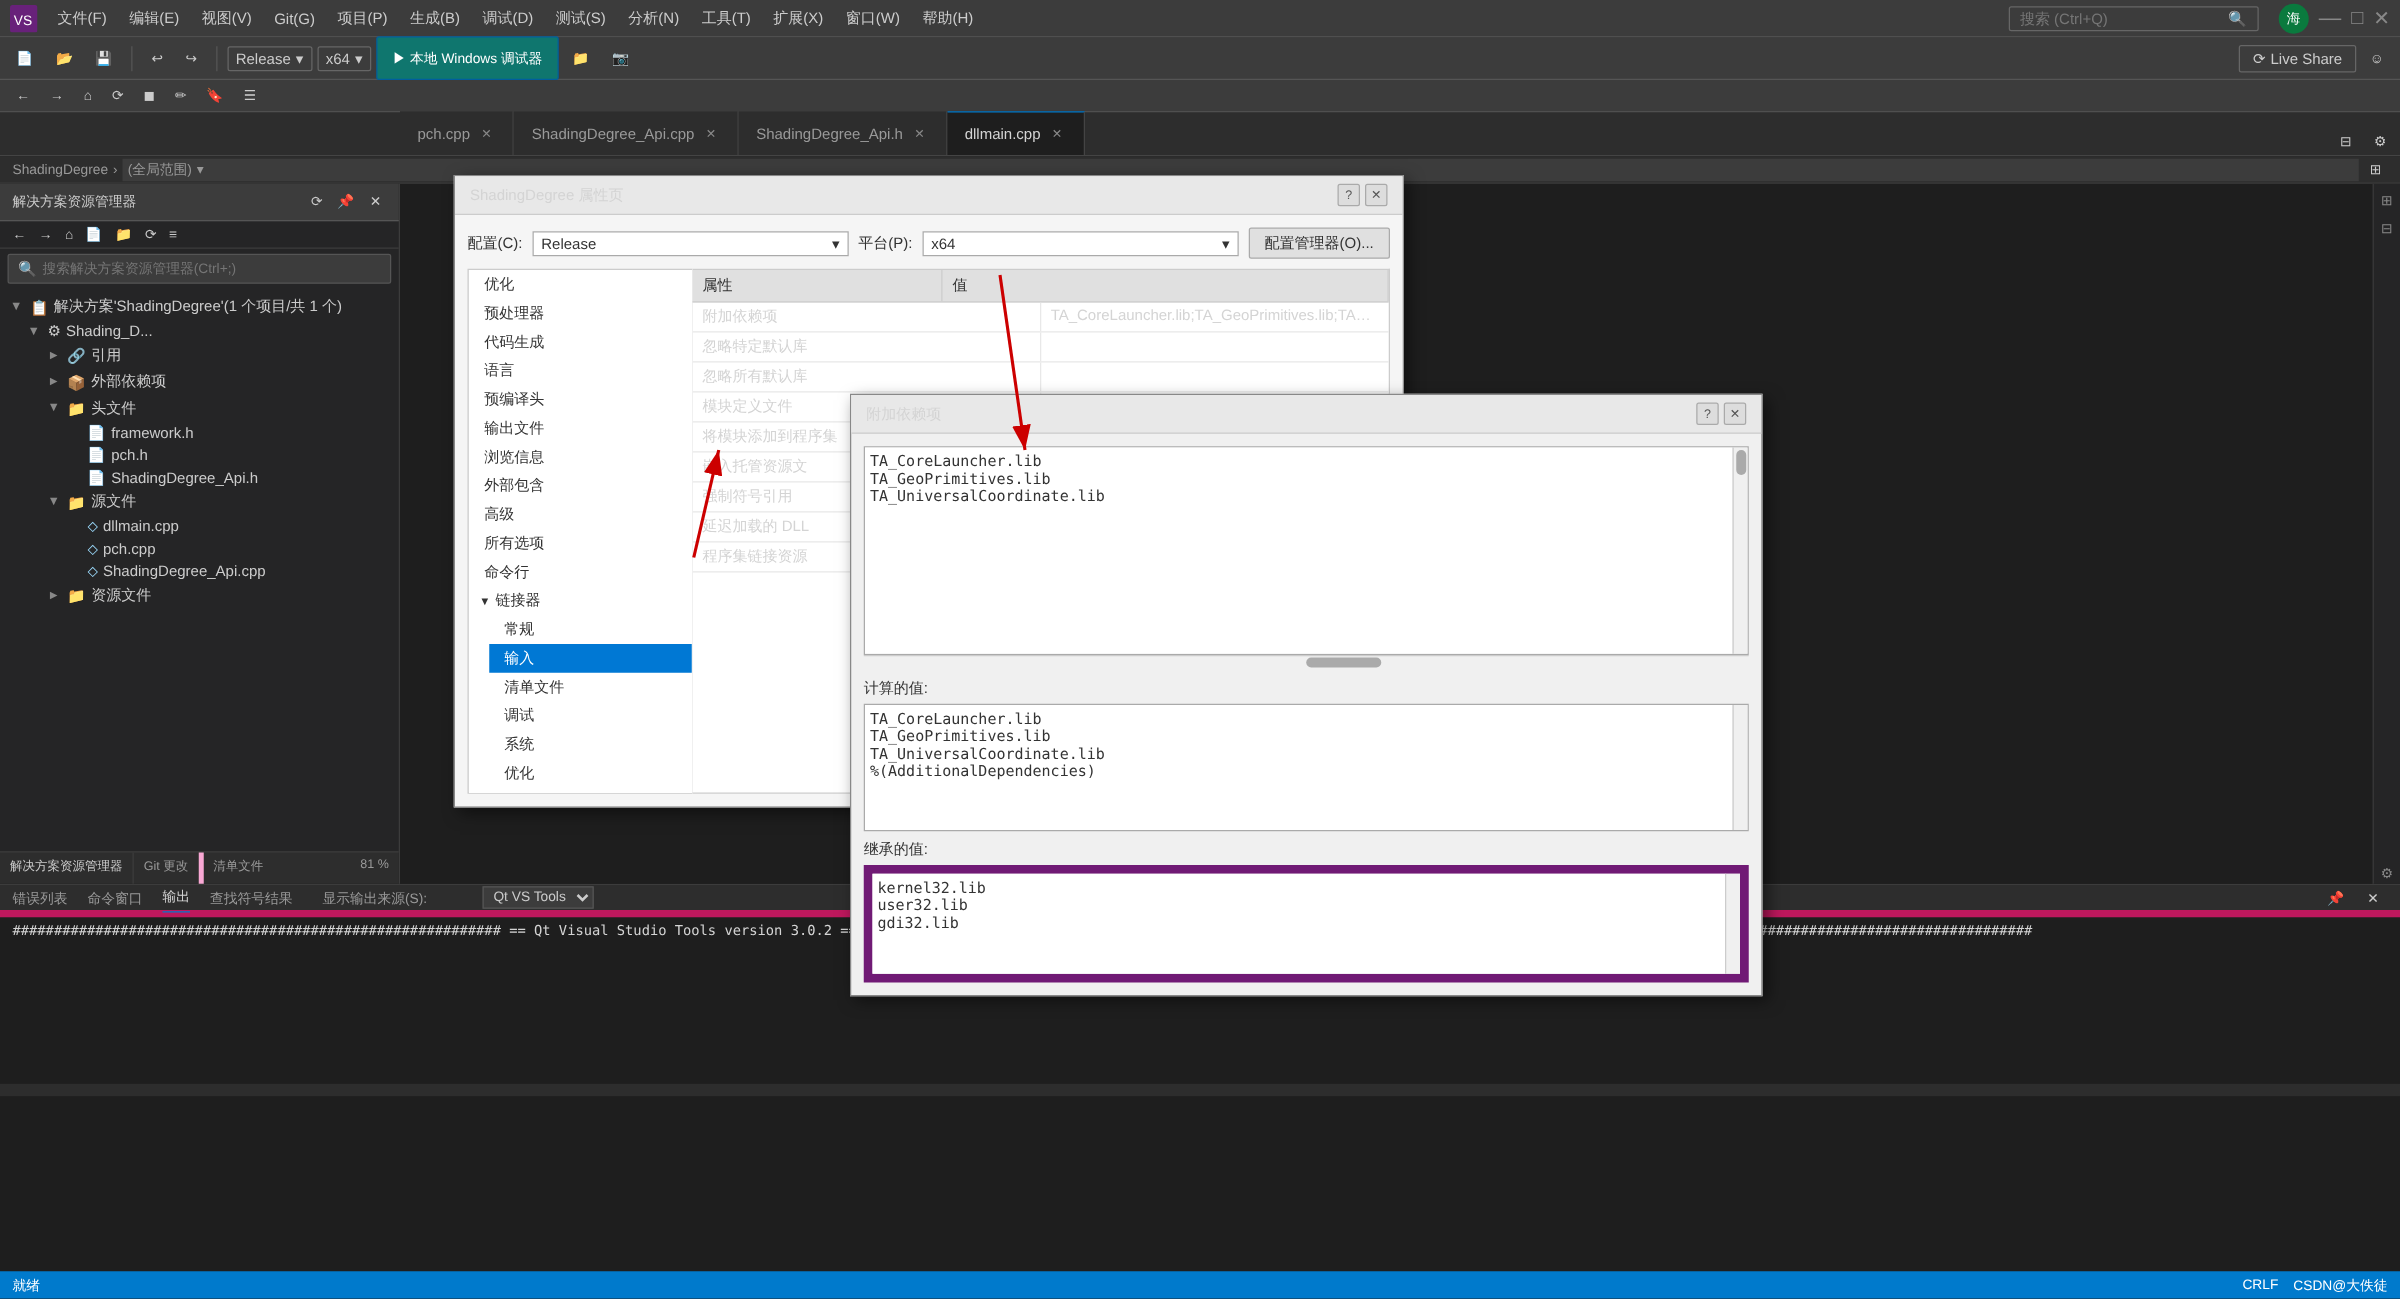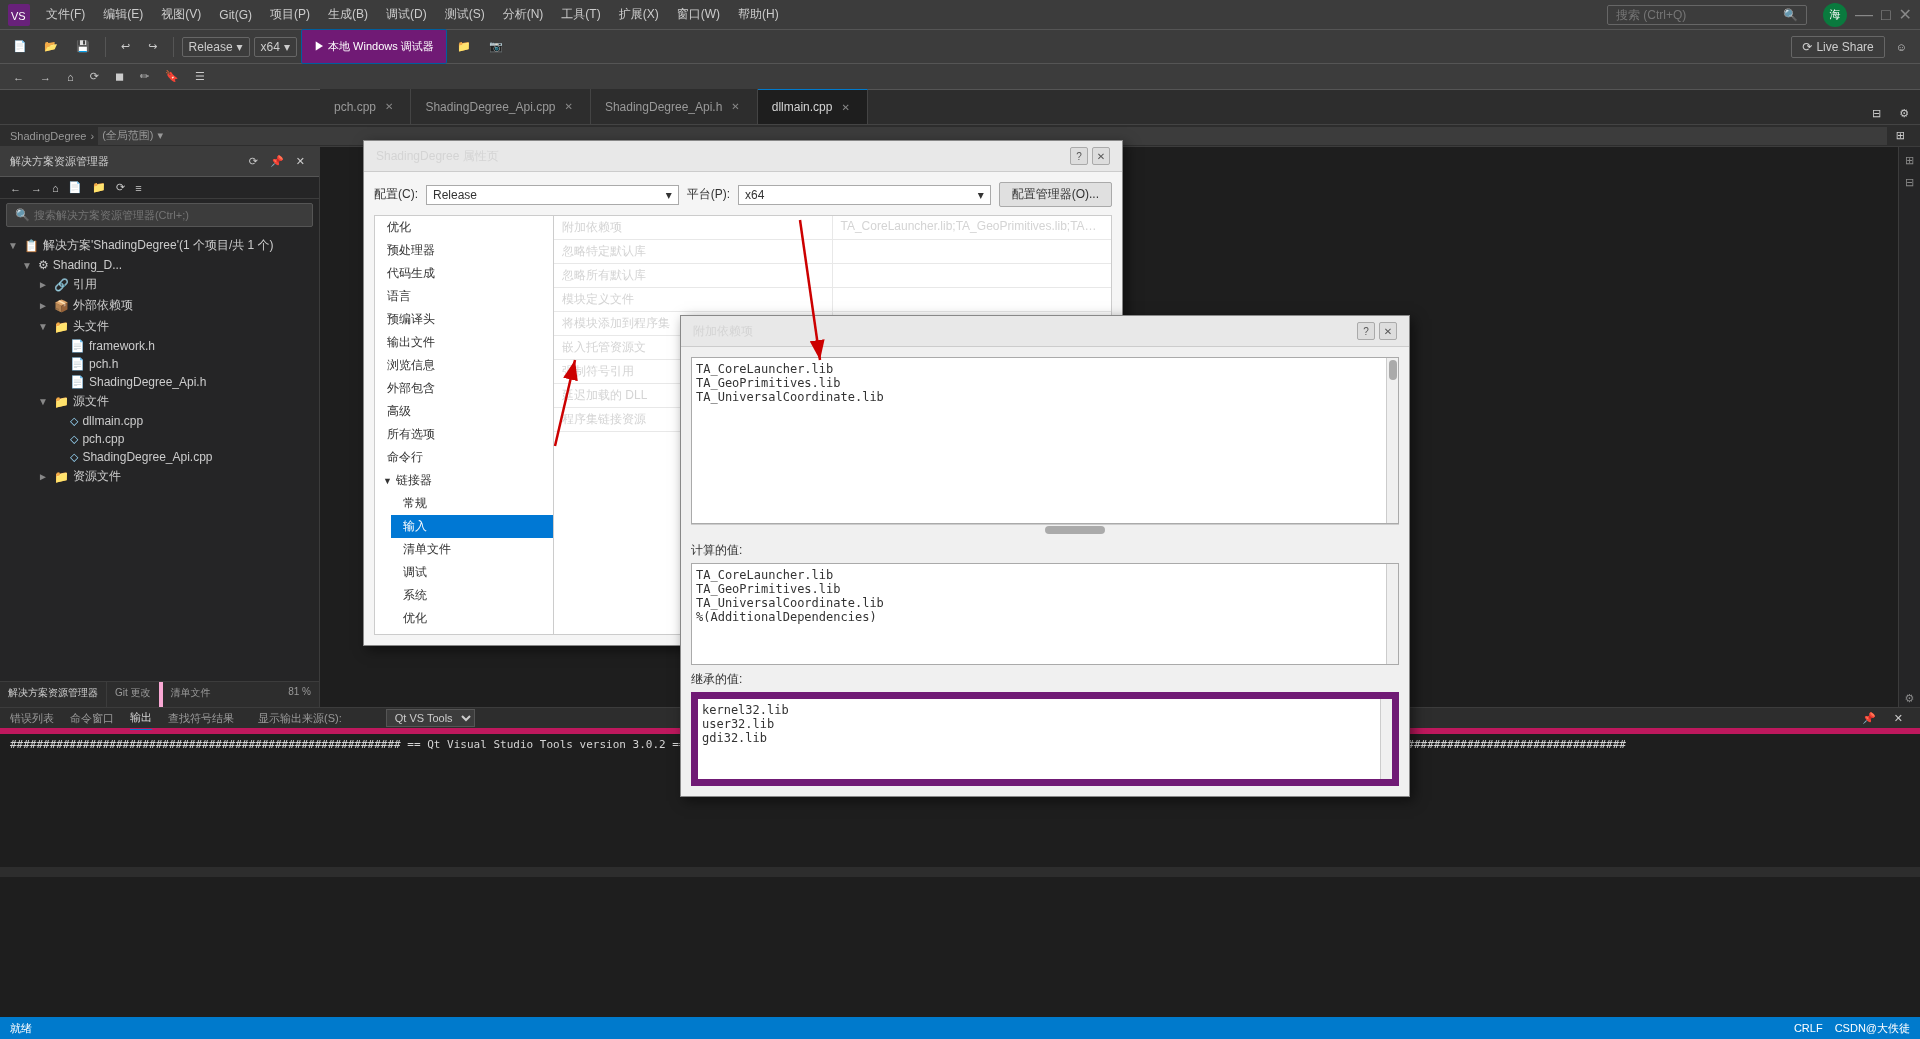--- a/index.html
+++ b/index.html
@@ -613,21 +613,21 @@
   <button class="toolbar-btn">↪</button>
   <div class="toolbar-separator"></div>
   <div class="toolbar-dropdown">
     <span>Release</span>
     <span>▾</span>
   </div>
   <div class="toolbar-dropdown">
     <span>x64</span>
     <span>▾</span>
   </div>
-  <button class="toolbar-btn" style="background: #701a75; color: white; border-color: #005f9e; padding: 9px 12px;">▶ 本地 Windows 调试器</button>
+  <button class="toolbar-btn" style="background: #0f766e; color: white; border-color: #005f9e; padding: 9px 12px;">▶ 本地 Windows 调试器</button>
   <button class="toolbar-btn">📁</button>
   <button class="toolbar-btn">📷</button>
   <div style="margin-left: auto; display: flex; align-items: center;">
     <button class="live-share-btn">
       <span>⟳</span>
       <span>Live Share</span>
     </button>
     <button class="toolbar-btn" style="margin-left: 4px;">☺</button>
   </div>
 </div>
@@ -879,20 +879,24 @@
             <div class="prop-category">调试</div>
             <div class="prop-category">系统</div>
             <div class="prop-category">优化</div>
             <div class="prop-category">嵌入式 IDL</div>
 
           </div>
 
         </div>
 
         <div class="dialog-right-panel">
+          <div style="display: grid; grid-template-columns: 200px 1fr; background: #e0e0e0; border-bottom: 1px solid #ccc;">
+            <div class="prop-table-header-cell">属性</div>
+            <div class="prop-table-header-cell">值</div>
+          </div>
           <div style="overflow-y: auto; flex: 1;">
             <div class="prop-row">
               <div class="prop-cell">附加依赖项</div>
               <div class="prop-cell-value">TA_CoreLauncher.lib;TA_GeoPrimitives.lib;TA_UniversalC</div>
             </div>
             <div class="prop-row">
               <div class="prop-cell">忽略特定默认库</div>
               <div class="prop-cell-value"></div>
             </div>
             <div class="prop-row">

